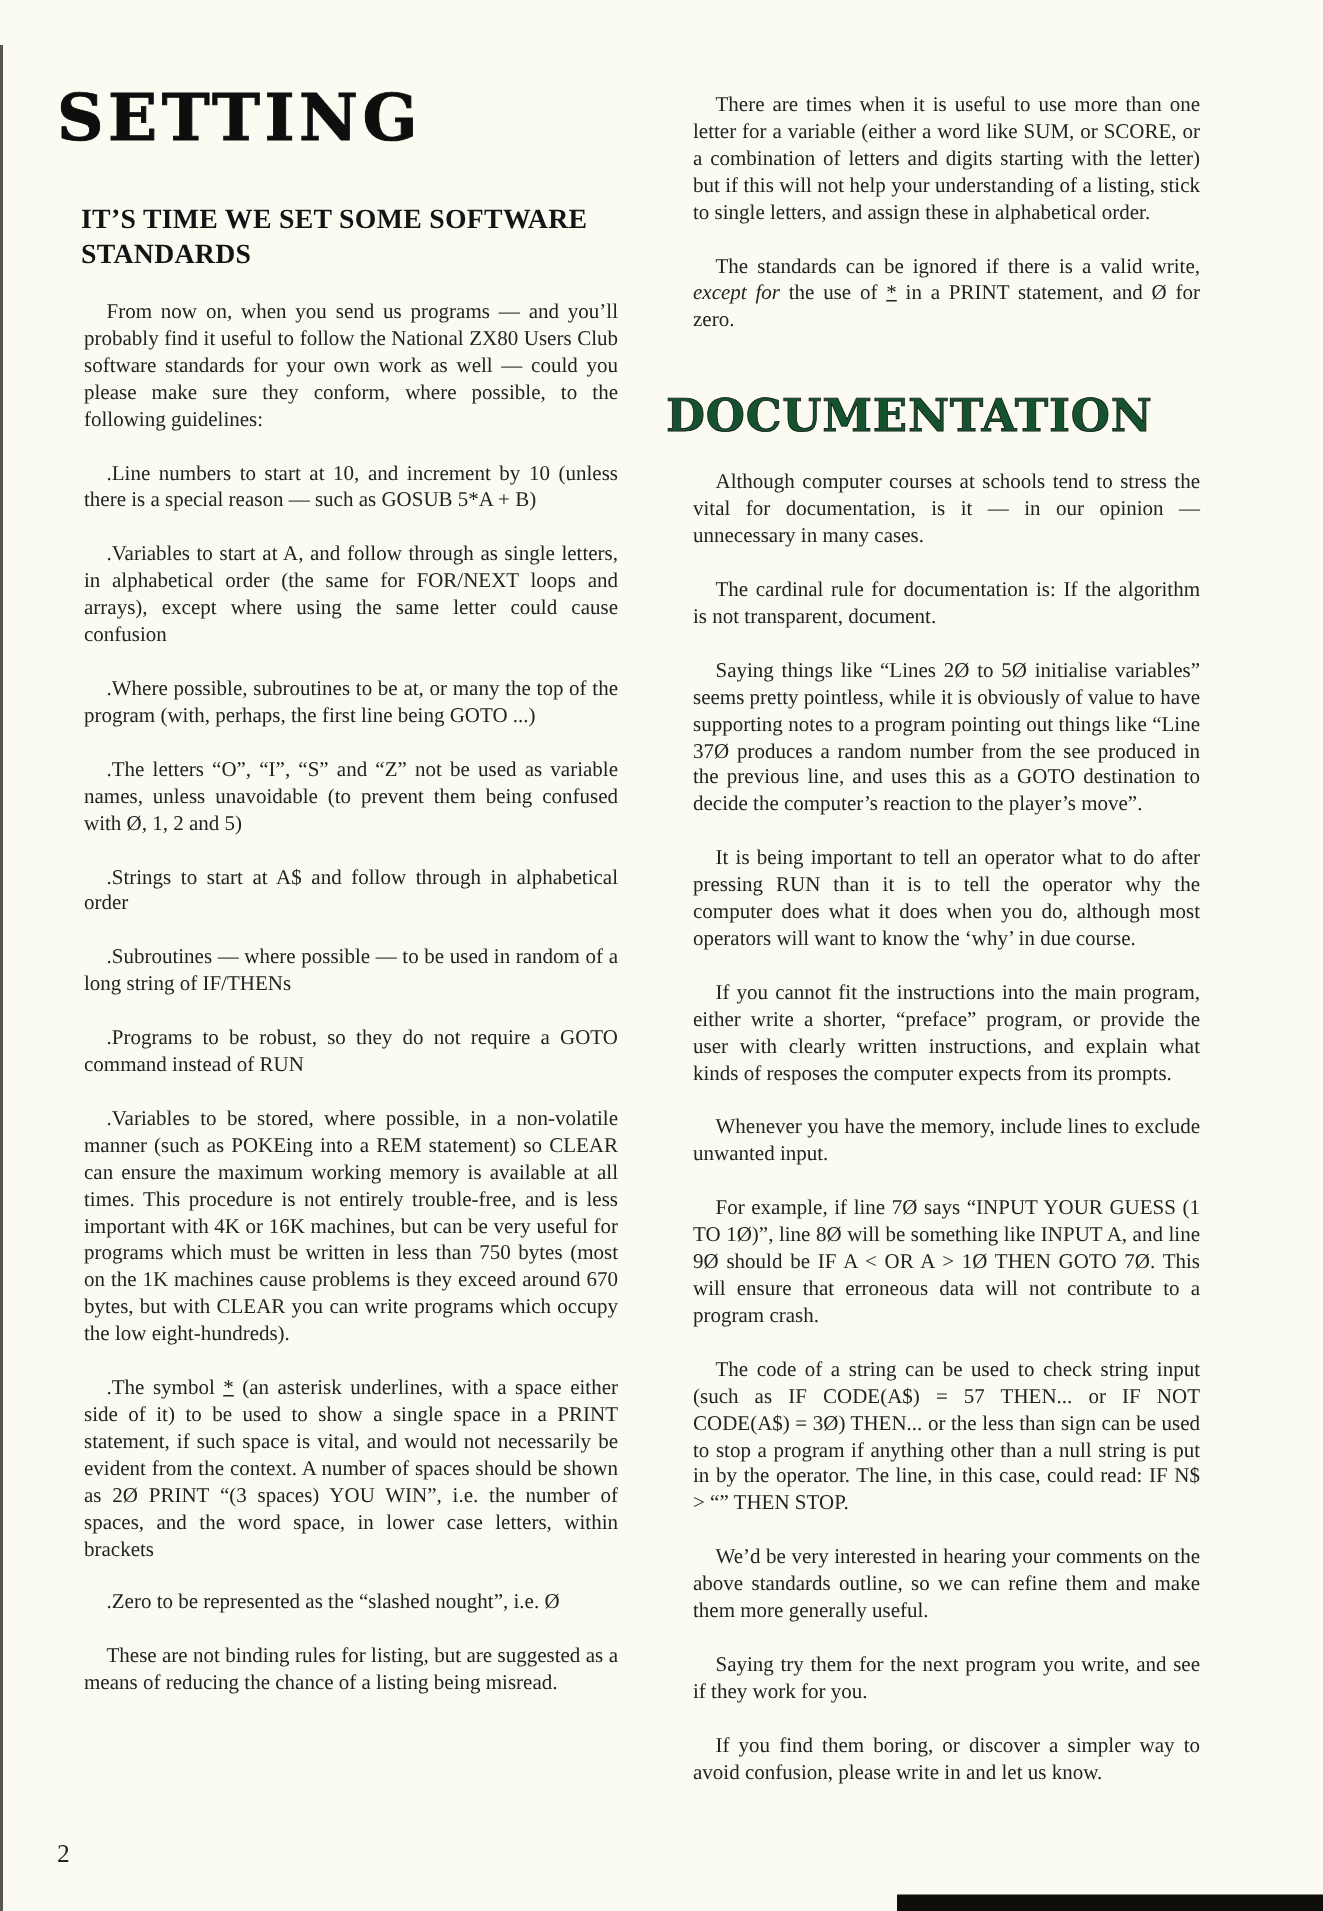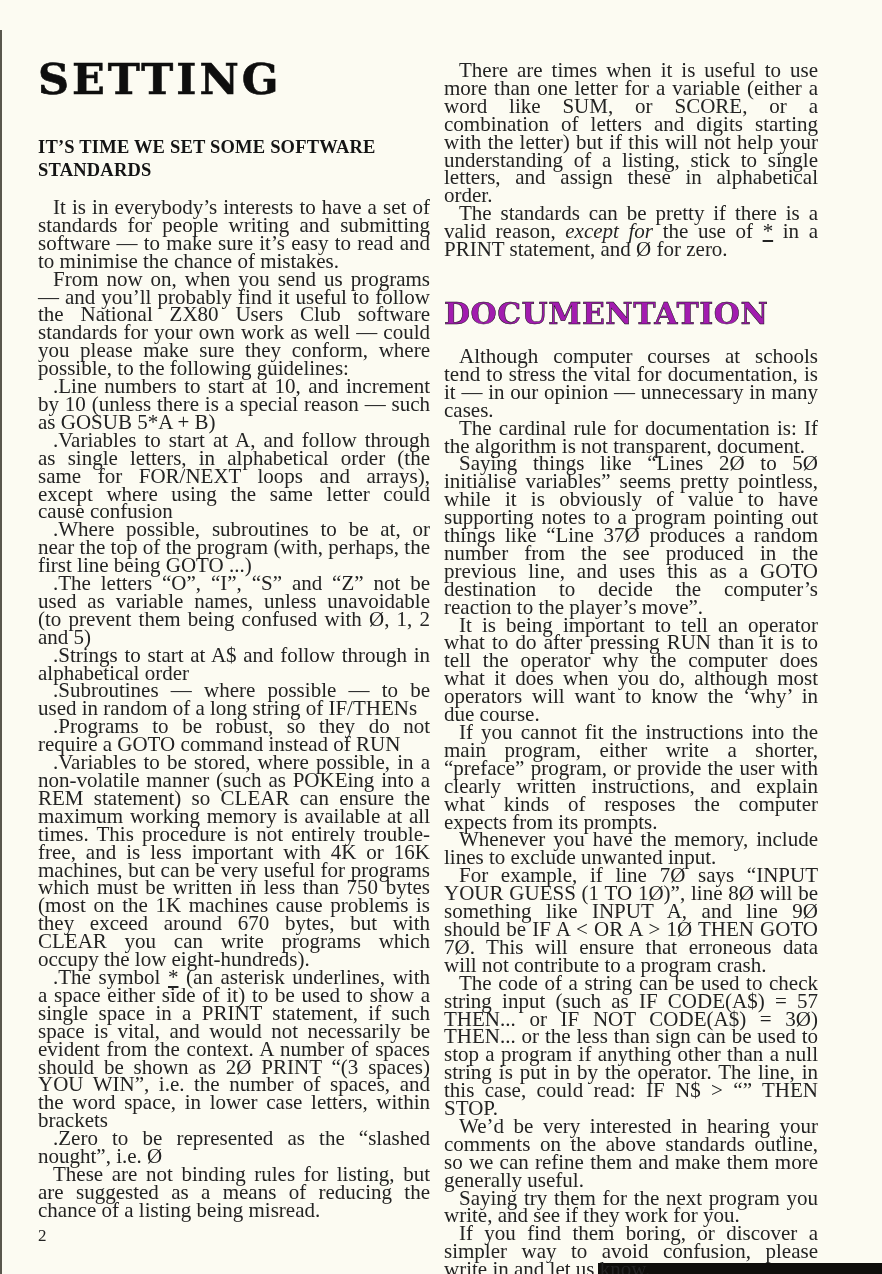--- a/index.html
+++ b/index.html
@@ -34,47 +34,47 @@
     font-family: "DejaVu Serif", serif;
     font-weight: bold;
     font-size: 43px;
     line-height: 54px;
     letter-spacing: 3px;
     color: #0e0e0e;
     -webkit-text-stroke: 0.6px #0e0e0e;
   }
   .title .tline { display: block; }
   .subtitle {
-    margin: 0;
+    margin: 16px;
     margin-top: 30px;
     font-family: "Liberation Serif", serif;
     font-weight: bold;
     font-size: 18.5px;
     line-height: 23px;
     letter-spacing: 0.2px;
     color: #141414;
     max-width: 392px;
   }
   .section-heading {
     margin: 0;
     margin-top: 38px;
     margin-bottom: 13px;
     font-family: "DejaVu Serif", serif;
     font-weight: bold;
     font-size: 30px;
     line-height: 34px;
     letter-spacing: 0.5px;
-    color: #a21caf;
+    color: #14532d;
     -webkit-text-stroke: 0.5px #0e0e0e;
   }
   .body { margin-top: 17px; }
   .col-right .body-top { margin-top: 62px; }
   .body p {
-    margin: 0; padding: 0;
-    font-size: 21px;
+    margin: 18px; padding: 0;
+    font-size: 14px;
     line-height: 17.9px;
     text-align: justify;
     text-indent: 15px;
   }
   .u { text-decoration: underline; }
   em { font-style: italic; }
   .page-number {
     position: absolute;
     left: 38px; top: 1226px;
     font-size: 17px;
@@ -88,40 +88,39 @@
 
   <div class="scan-edge-left"></div>
   <div class="scan-bar-bottom"></div>
 
   <div class="col col-left">
     <h1 class="title">
       <span class="tline">SETTING</span>
     </h1>
     <h2 class="subtitle">IT’S TIME WE SET SOME SOFTWARE STANDARDS</h2>
     <div class="body">
-      <p>It is in everybody’s interests to have a set of standards for people writing and submitting software — to make sure it’s easy to read and to minimise the chance of mistakes.</p>
       <p>From now on, when you send us programs — and you’ll probably find it useful to follow the National ZX80 Users Club software standards for your own work as well — could you please make sure they conform, where possible, to the following guidelines:</p>
       <p>.Line numbers to start at 10, and increment by 10 (unless there is a special reason — such as GOSUB 5*A + B)</p>
       <p>.Variables to start at A, and follow through as single letters, in alphabetical order (the same for FOR/NEXT loops and arrays), except where using the same letter could cause confusion</p>
-      <p>.Where possible, subroutines to be at, or near the top of the program (with, perhaps, the first line being GOTO ...)</p>
+      <p>.Where possible, subroutines to be at, or many the top of the program (with, perhaps, the first line being GOTO ...)</p>
       <p>.The letters “O”, “I”, “S” and “Z” not be used as variable names, unless unavoidable (to prevent them being confused with Ø, 1, 2 and 5)</p>
       <p>.Strings to start at A$ and follow through in alphabetical order</p>
       <p>.Subroutines — where possible — to be used in random of a long string of IF/THENs</p>
       <p>.Programs to be robust, so they do not require a GOTO command instead of RUN</p>
       <p>.Variables to be stored, where possible, in a non-volatile manner (such as POKEing into a REM statement) so CLEAR can ensure the maximum working memory is available at all times. This procedure is not entirely trouble-free, and is less important with 4K or 16K machines, but can be very useful for programs which must be written in less than 750 bytes (most on the 1K machines cause problems is they exceed around 670 bytes, but with CLEAR you can write programs which occupy the low eight-hundreds).</p>
       <p><span>.The symbol </span><span class="u">*</span><span> (an asterisk underlines, with a space either side of it) to be used to show a single space in a PRINT statement, if such space is vital, and would not necessarily be evident from the context. A number of spaces should be shown as 2Ø PRINT “(3 spaces) YOU WIN”, i.e. the number of spaces, and the word space, in lower case letters, within brackets</span></p>
       <p>.Zero to be represented as the “slashed nought”, i.e. Ø</p>
       <p>These are not binding rules for listing, but are suggested as a means of reducing the chance of a listing being misread.</p>
     </div>
   </div>
 
   <div class="col col-right">
     <div class="body body-top">
       <p>There are times when it is useful to use more than one letter for a variable (either a word like SUM, or SCORE, or a combination of letters and digits starting with the letter) but if this will not help your understanding of a listing, stick to single letters, and assign these in alphabetical order.</p>
-      <p><span>The standards can be pretty if there is a valid reason, </span><em>except for</em><span> the use of </span><span class="u">*</span><span> in a PRINT statement, and Ø for zero.</span></p>
+      <p><span>The standards can be ignored if there is a valid write, </span><em>except for</em><span> the use of </span><span class="u">*</span><span> in a PRINT statement, and Ø for zero.</span></p>
     </div>
     <h2 class="section-heading">DOCUMENTATION</h2>
     <div class="body">
       <p>Although computer courses at schools tend to stress the vital for documentation, is it — in our opinion — unnecessary in many cases.</p>
       <p>The cardinal rule for documentation is: If the algorithm is not transparent, document.</p>
       <p>Saying things like “Lines 2Ø to 5Ø initialise variables” seems pretty pointless, while it is obviously of value to have supporting notes to a program pointing out things like “Line 37Ø produces a random number from the see produced in the previous line, and uses this as a GOTO destination to decide the computer’s reaction to the player’s move”.</p>
       <p>It is being important to tell an operator what to do after pressing RUN than it is to tell the operator why the computer does what it does when you do, although most operators will want to know the ‘why’ in due course.</p>
       <p>If you cannot fit the instructions into the main program, either write a shorter, “preface” program, or provide the user with clearly written instructions, and explain what kinds of resposes the computer expects from its prompts.</p>
       <p>Whenever you have the memory, include lines to exclude unwanted input.</p>
       <p>For example, if line 7Ø says “INPUT YOUR GUESS (1 TO 1Ø)”, line 8Ø will be something like INPUT A, and line 9Ø should be IF A &lt; OR A &gt; 1Ø THEN GOTO 7Ø. This will ensure that erroneous data will not contribute to a program crash.</p>

